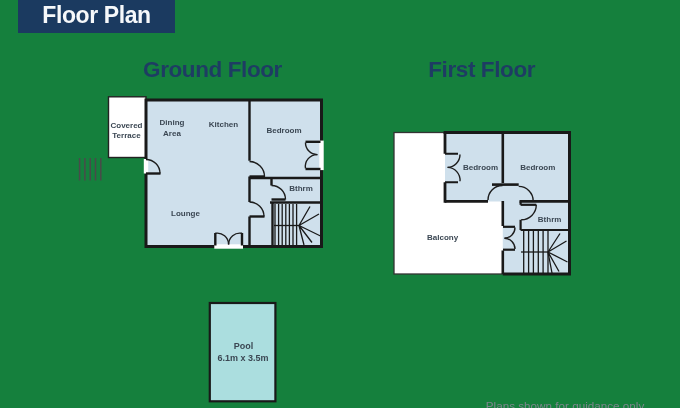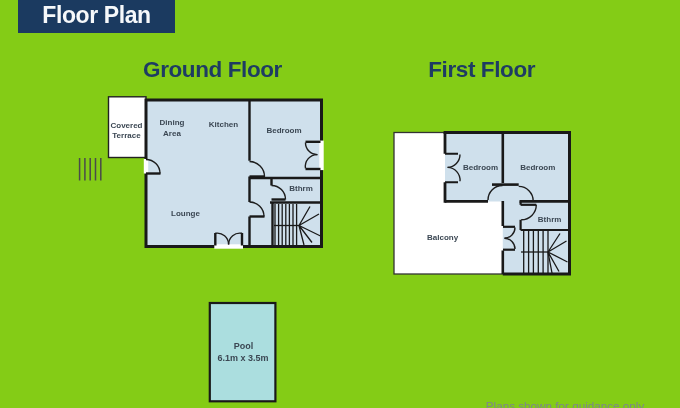--- a/index.html
+++ b/index.html
@@ -1,16 +1,16 @@
 <!DOCTYPE html>
 <html><head>
 <meta charset="utf-8">
 <style>
 html,body{margin:0;padding:0;background:#ffffff;}
-#page{position:relative;width:680px;height:408px;overflow:hidden;background:#84cc16;
+#page{position:relative;width:680px;height:408px;overflow:hidden;background:#15803d;
 font-family:"Liberation Sans", sans-serif;}
 svg{position:absolute;top:0;left:0;}
 </style>
 </head>
 <body>
 <div id="page">
 <svg width="680" height="408" viewBox="0 0 680 408">
 
   <rect x="18" y="0" width="157" height="33" fill="#1b3a60"></rect>
   <text x="96.5" y="23.3" font-size="23" font-weight="bold" letter-spacing="-0.4" fill="#f6f8fa" text-anchor="middle">Floor Plan</text>

